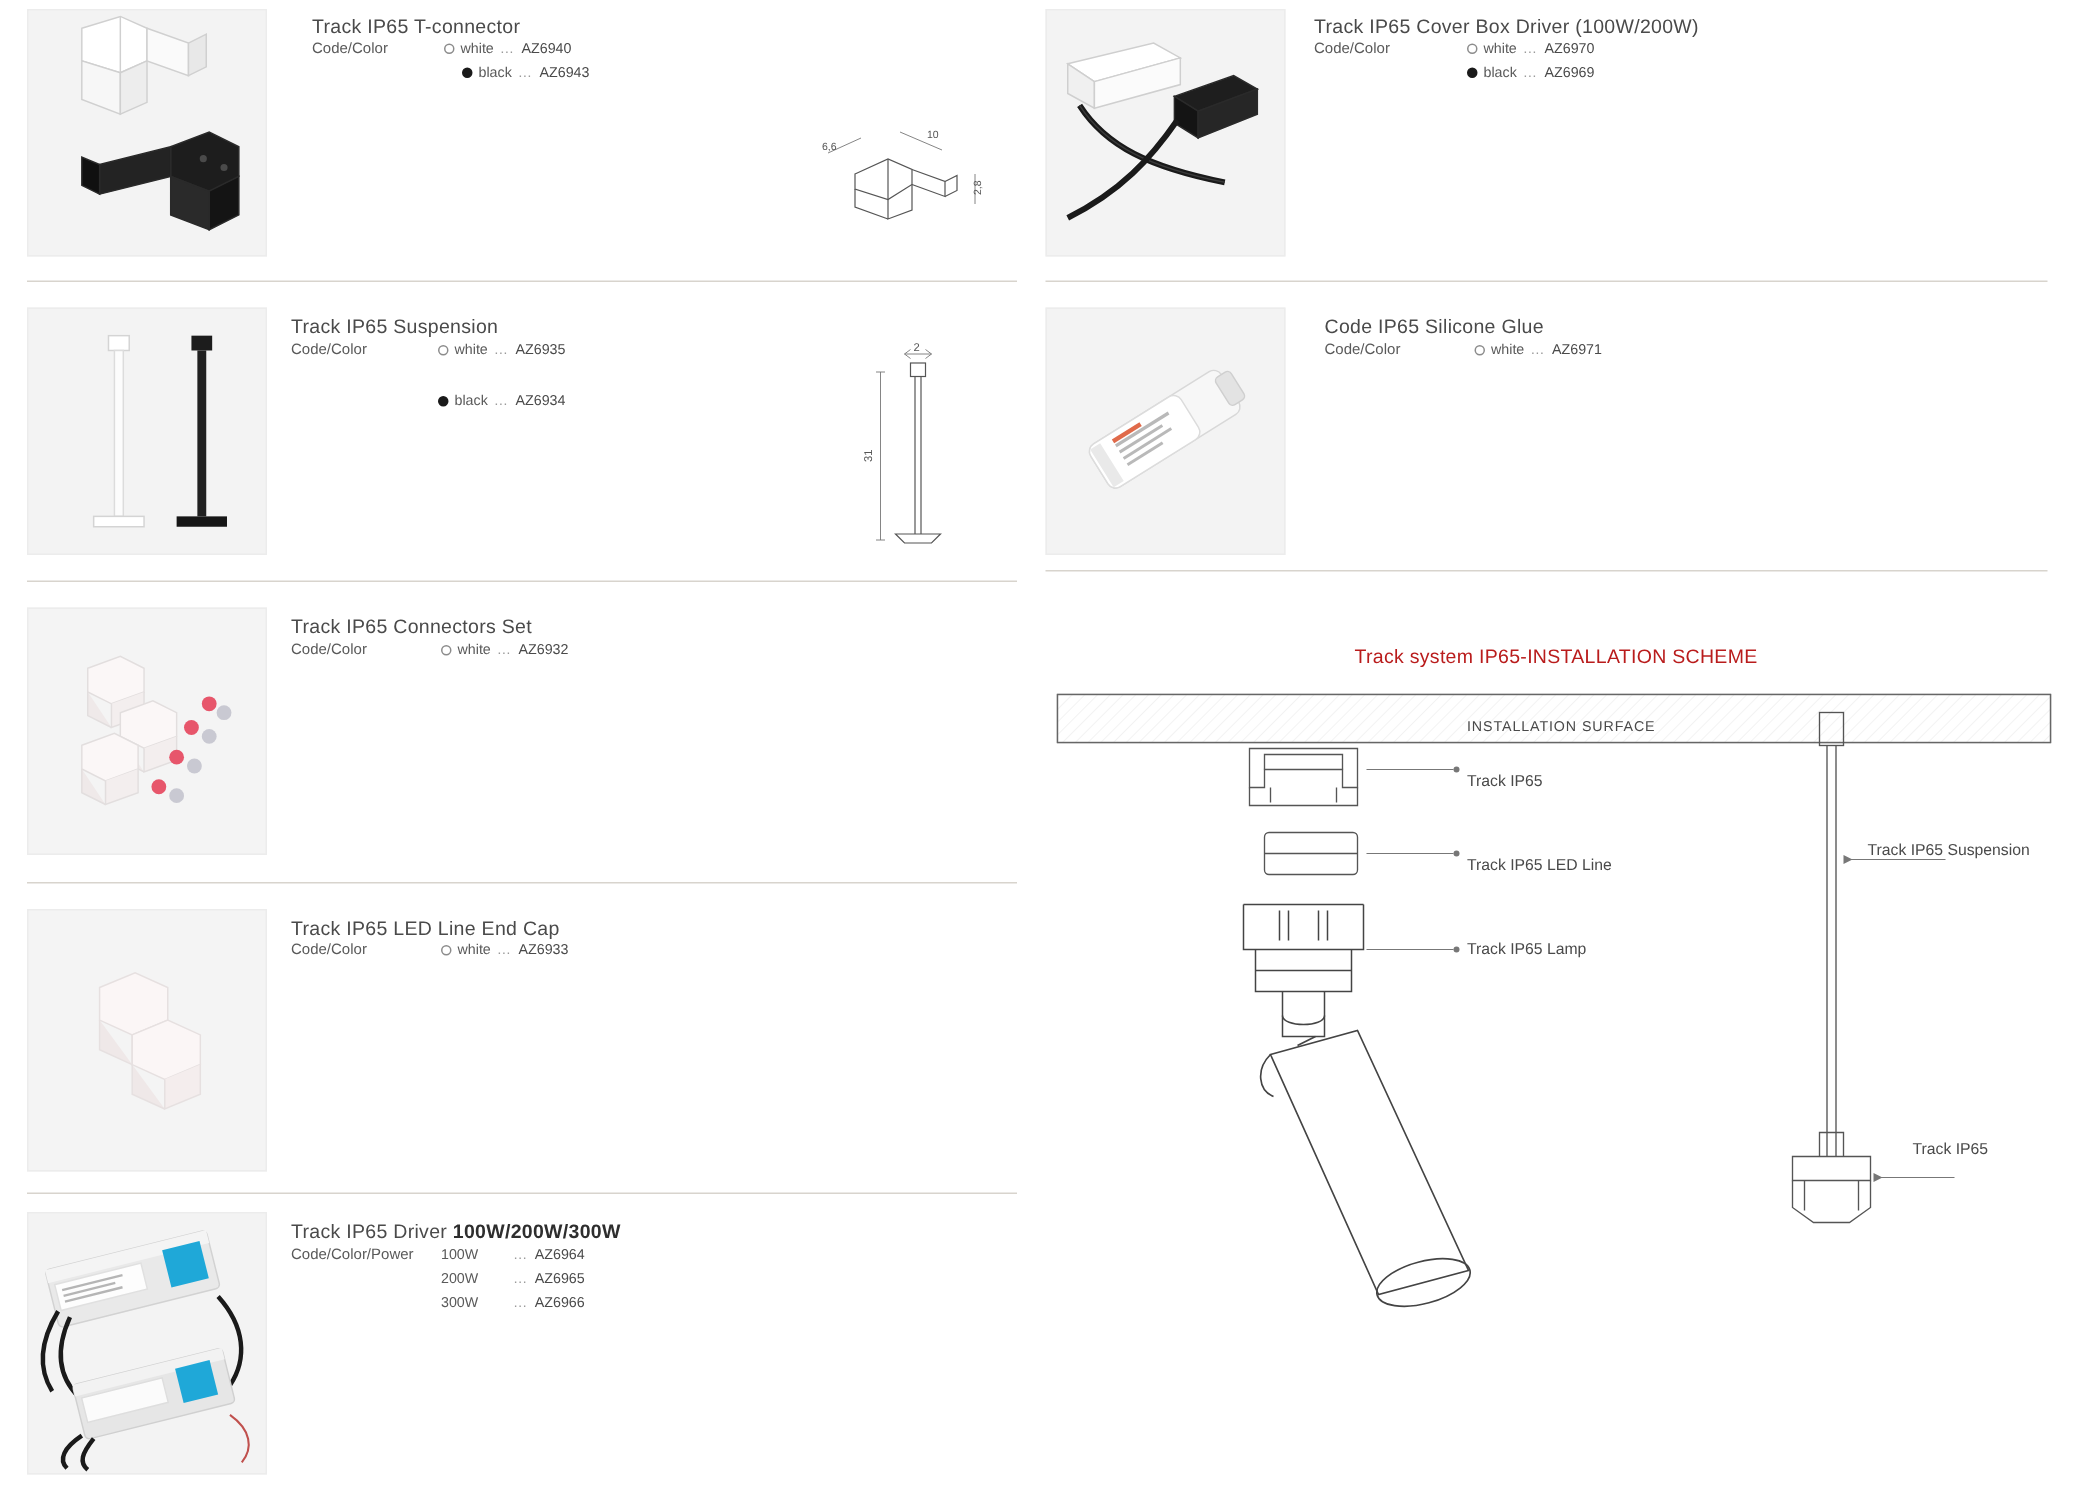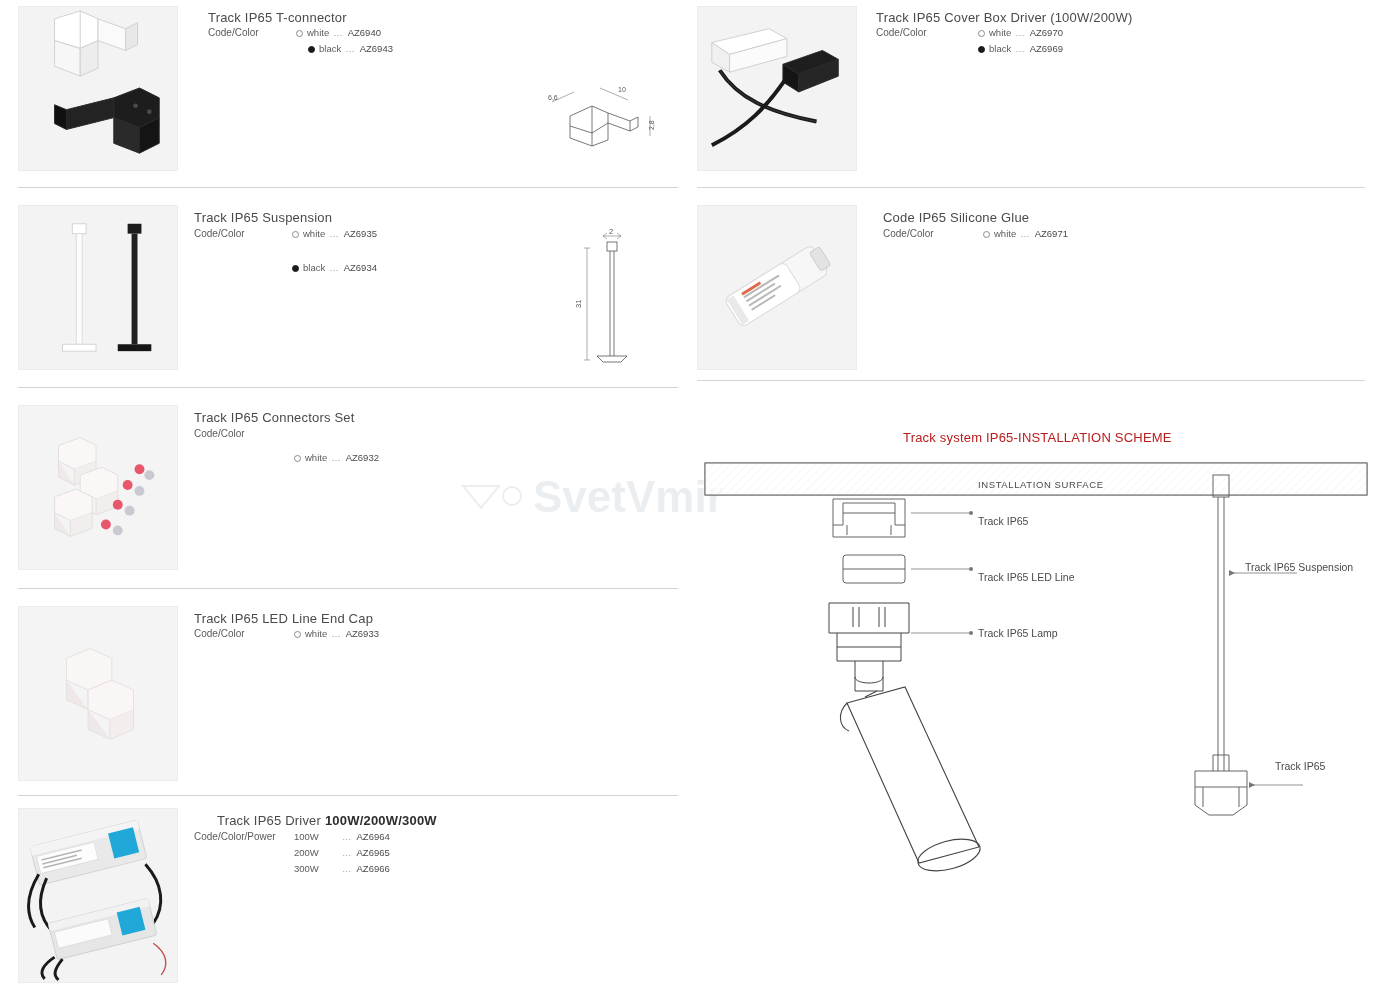--- a/index.html
+++ b/index.html
@@ -115,29 +115,20 @@
     white-space: nowrap;
   }
   
   .ph-img { position: absolute; inset: 0; }
 </style>
 </head>
 <body>
 
 <div class="page">
 
-  <div class="watermark">
-    <svg width="420" height="60" viewBox="0 0 420 60">
-      <g fill="none" stroke="#6f7f8f" stroke-width="2">
-        <path d="M8 16 h36 l-18 22 z"></path>
-        <circle cx="57" cy="26" r="9"></circle>
-      </g>
-      <text class="wm-text" x="78" y="42">SvetVmir</text>
-    </svg>
-  </div>
 
   <div class="card">
     <div class="photo" style="left:18px; top:6px; width:160px; height:165px;">
       <svg class="ph-img" viewBox="0 0 160 165">
         <rect width="160" height="165" fill="#f3f3f3"></rect>
 
         <g stroke="#d0d0d0" fill="#ffffff">
           <path d="M36 12 L62 4 L80 12 L80 34 L62 42 L36 34 Z"></path>
           <path d="M62 4 L62 42" fill="none"></path>
           <path d="M36 34 L36 60 L62 70 L62 42 Z" fill="#f7f7f7"></path>
@@ -321,21 +312,21 @@
           <circle cx="88" cy="120" r="5" fill="#e7566b"></circle>
           <circle cx="100" cy="126" r="5" fill="#c9c9d2"></circle>
           <circle cx="122" cy="64" r="5" fill="#e7566b"></circle>
           <circle cx="132" cy="70" r="5" fill="#c9c9d2"></circle>
         </g>
       </svg>
     </div>
 
     <div class="ptitle" style="left:194px; top:410px;">Track IP65 Connectors Set</div>
     <div class="codelabel" style="left:194px; top:428px;">Code/Color</div>
-    <div class="opt" style="left:294px; top:428px;margin-top:24px;">
+    <div class="opt" style="left:294px; top:428px;">
       <span class="sw white"></span><span>white</span><span class="dots">…</span><span class="code">AZ6932</span>
     </div>
   </div>
 
   <div class="divider" style="left:18px; top:588px; width:660px;"></div>
 
   <div class="card">
     <div class="photo" style="left:18px; top:606px; width:160px; height:175px;">
       <svg class="ph-img" viewBox="0 0 160 175">
         <rect width="160" height="175" fill="#f4f4f4"></rect>
@@ -384,21 +375,21 @@
           <rect x="34" y="104" width="104" height="8" fill="#f2f2f2"></rect>
           <rect x="38" y="114" width="56" height="17" fill="#fbfbfb" stroke="#dedede"></rect>
           <rect x="104" y="110" width="24" height="24" fill="#1fa8d8"></rect>
         </g>
         <path d="M36 150 C 24 158, 20 166, 26 172" fill="none" stroke="#1a1a1a" stroke-width="3"></path>
         <path d="M44 152 C 36 162, 34 168, 40 173" fill="none" stroke="#1a1a1a" stroke-width="3"></path>
         <path d="M136 136 C 150 146, 152 158, 144 168" fill="none" stroke="#c0504d" stroke-width="1.4"></path>
       </svg>
     </div>
 
-    <div class="ptitle" style="left:194px; top:813px;margin-left:23px;">
+    <div class="ptitle" style="left:194px; top:813px;">
       <span>Track IP65 Driver </span><b>100W/200W/300W</b>
     </div>
     <div class="codelabel" style="left:194px; top:831px;">Code/Color/Power</div>
 
     <div class="opt" style="left:294px; top:831px;">
       <span class="pw">100W</span><span class="dots">…</span><span class="code">AZ6964</span>
     </div>
     <div class="opt" style="left:294px; top:847px;">
       <span class="pw">200W</span><span class="dots">…</span><span class="code">AZ6965</span>
     </div>

